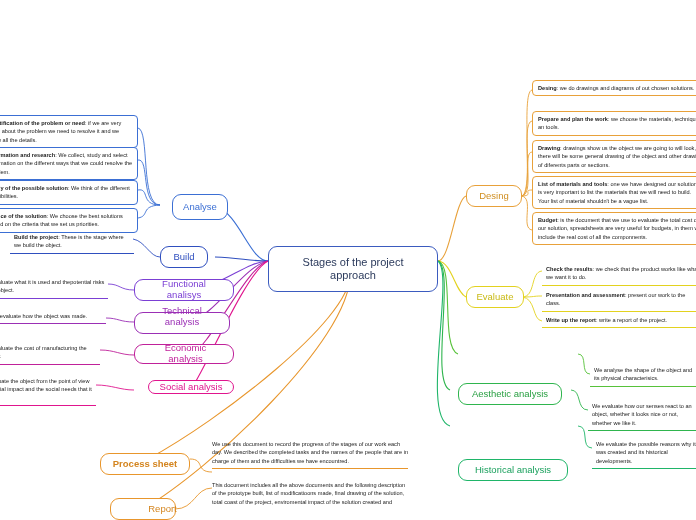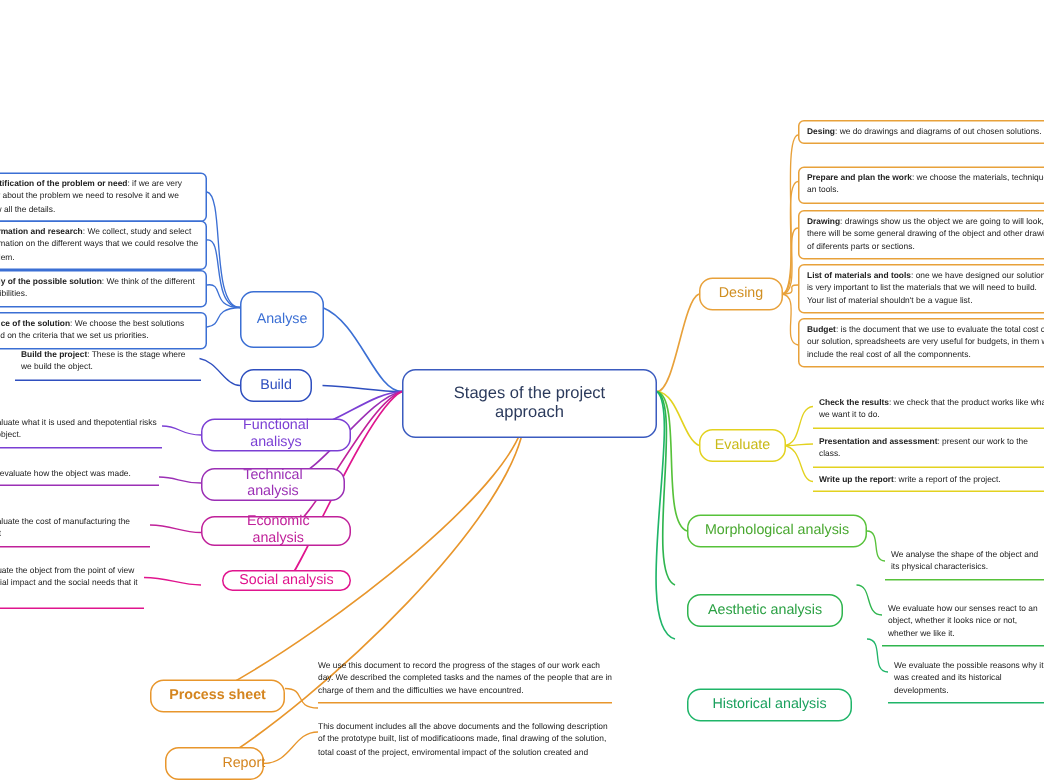--- a/index.html
+++ b/index.html
@@ -91,57 +91,54 @@
     <path d="M578,426 C590,426 580,448 592,448" fill="none" stroke="#1fb569" stroke-width="0.9"></path>
 
     <path d="M190,459 C205,459 195,472 212,472" fill="none" stroke="#e8962c" stroke-width="0.9"></path>
     <path d="M175,509 C195,509 195,488 212,488" fill="none" stroke="#e8962c" stroke-width="0.9"></path>
   </svg>
 
   <div class="node node-center" style="left:268px;top:246px;width:170px;height:30px;border-color:#3b5bbf;color:#2b3a5c;">
     <span>Stages of the project approach</span>
   </div>
 
-  <div class="node node-main" style="left:160px;top:194px;width:56px;height:38px;border-color:#3b6fd4;color:#3b6fd4;">
+  <div class="node node-main" style="left:172px;top:194px;width:56px;height:26px;border-color:#3b6fd4;color:#3b6fd4;">
     <span>Analyse</span>
   </div>
 
   <div class="node node-main" style="left:160px;top:246px;width:48px;height:22px;border-color:#2f4fbf;color:#2f4fbf;">
     <span>Build</span>
   </div>
 
   <div class="node node-main" style="left:134px;top:279px;width:100px;height:22px;border-color:#7b3fd4;color:#7b3fd4;">
     <span>Functional analisys</span>
   </div>
 
-  <div class="node node-main" style="left:134px;top:312px;width:96px;height:22px;border-color:#9b2fb5;color:#9b2fb5;">
+  <div class="node node-main" style="left:134px;top:312px;width:96px;height:22px;border-color:#9b2fb5;color:#9b2fb5;align-items:flex-end;">
     <span>Technical analysis</span>
   </div>
 
   <div class="node node-main" style="left:134px;top:344px;width:100px;height:20px;border-color:#c0219a;color:#c0219a;padding-left:12px;">
     <span>Economic analysis</span>
   </div>
 
   <div class="node node-main" style="left:148px;top:380px;width:86px;height:14px;border-color:#e0158e;color:#e0158e;">
     <span>Social analysis</span>
   </div>
 
   <div class="node node-main" style="left:466px;top:185px;width:56px;height:22px;border-color:#e8a13a;color:#d08f22;">
     <span>Desing</span>
   </div>
 
   <div class="node node-main" style="left:466px;top:286px;width:58px;height:22px;border-color:#e3d21f;color:#c9ba16;">
     <span>Evaluate</span>
   </div>
 
-  <div class="node node-main" style="left:458px;top:343px;width:120px;height:22px;border-color:#57c23a;color:#49a830;">
-    <span>Morphological analysis</span>
-  </div>
-
-  <div class="node node-main" style="left:458px;top:396px;width:104px;height:22px;border-color:#2fb54e;color:#2aa043;">
+
+  <div class="node node-main" style="left:458px;top:383px;width:104px;height:22px;border-color:#2fb54e;color:#2aa043;">
     <span>Aesthetic analysis</span>
   </div>
 
   <div class="node node-main" style="left:458px;top:415px;width:110px;height:22px;border-color:#1fb569;color:#1aa05d;margin-top:44px;">
     <span>Historical analysis</span>
   </div>
 
   <div class="node node-main" style="left:100px;top:453px;width:90px;height:22px;border-color:#e8962c;color:#d4851f;font-weight:bold;">
     <span>Process sheet</span>
   </div>

